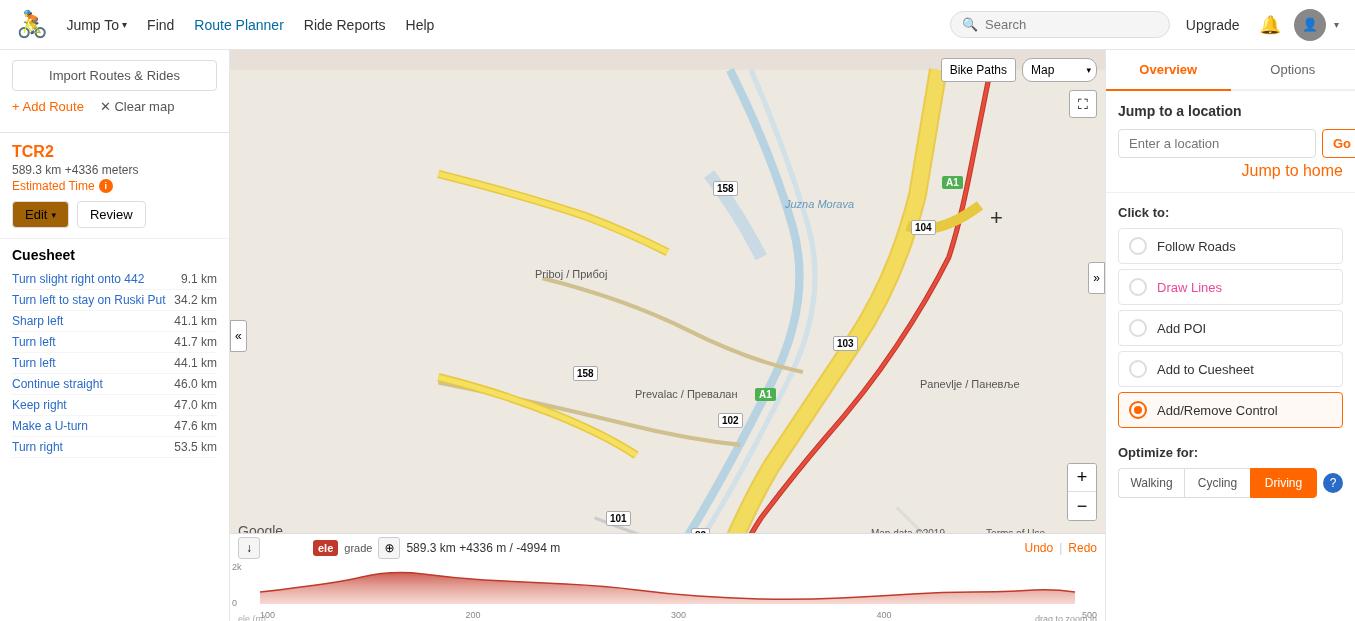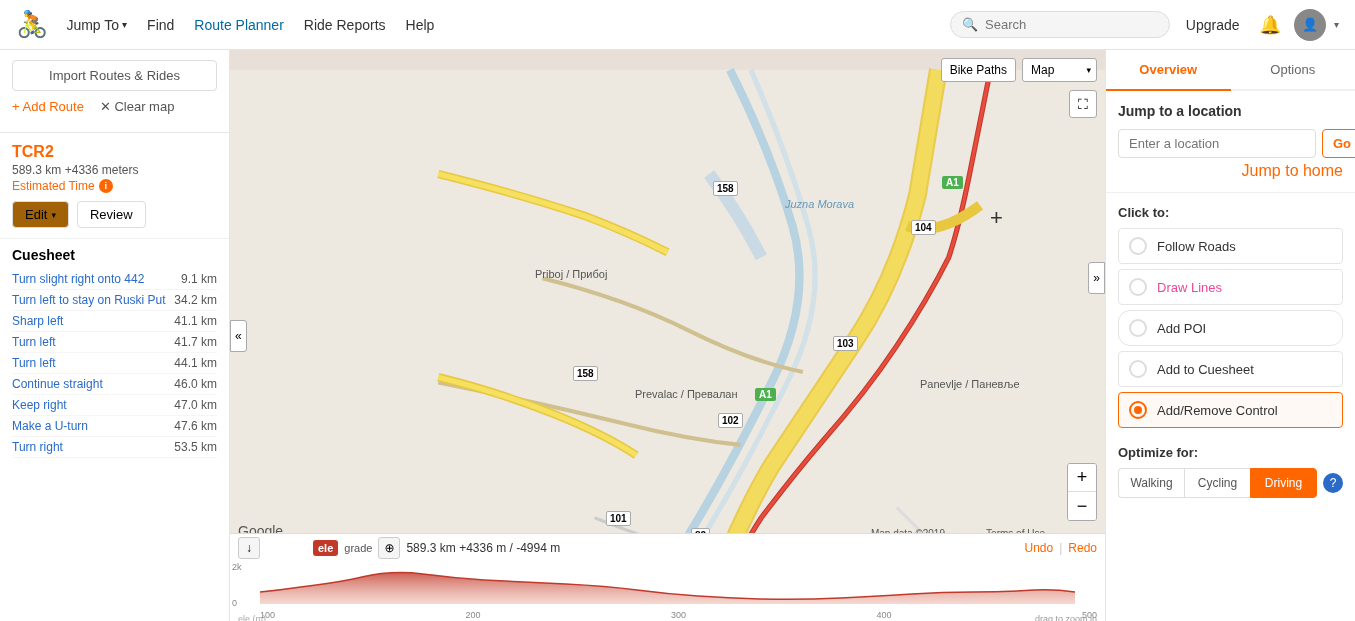--- a/index.html
+++ b/index.html
@@ -142,21 +142,21 @@
     <div style="position:absolute;top:286px;left:603px;background:#fff;border:1px solid #aaa;border-radius:2px;font-size:10px;font-weight:700;padding:1px 3px;pointer-events:none;">103</div>
     <div style="position:absolute;top:316px;left:343px;background:#fff;border:1px solid #aaa;border-radius:2px;font-size:10px;font-weight:700;padding:1px 3px;pointer-events:none;">158</div>
     <div style="position:absolute;top:363px;left:488px;background:#fff;border:1px solid #aaa;border-radius:2px;font-size:10px;font-weight:700;padding:1px 3px;pointer-events:none;">102</div>
     <div style="position:absolute;top:338px;left:525px;background:#4caf50;color:#fff;border-radius:2px;font-size:10px;font-weight:700;padding:1px 4px;pointer-events:none;">A1</div>
     <div style="position:absolute;top:451px;left:376px;background:#fff;border:1px solid #aaa;border-radius:2px;font-size:10px;font-weight:700;padding:1px 3px;pointer-events:none;margin-top:10px;">101</div>
     <div style="position:absolute;top:478px;left:461px;background:#fff;border:1px solid #aaa;border-radius:2px;font-size:10px;font-weight:700;padding:1px 3px;pointer-events:none;">82</div>
 
     <div style="position:absolute;top:8px;left:0;right:0;display:flex;align-items:center;padding:0 8px;gap:6px;justify-content:flex-end;">
       <span style="background:#fff;border:1px solid #aaa;border-radius:3px;padding:4px 8px;font-size:12px;cursor:pointer;">Bike Paths</span>
       <div style="position:relative;">
-        <select style="background:#fff;border:1px solid #aaa;border-radius:3px;padding:4px 22px 4px 8px;font-size:12px;cursor:pointer;appearance:none;-webkit-appearance:none;">
+        <select style="background:#fff;border:1px solid #aaa;border-radius:10px;padding:4px 22px 4px 8px;font-size:12px;cursor:pointer;appearance:none;-webkit-appearance:none;">
           <option>Map</option>
           <option>Satellite</option>
           <option>Terrain</option>
         </select>
         <span style="position:absolute;right:6px;top:50%;transform:translateY(-50%);font-size:9px;pointer-events:none;">▾</span>
       </div>
     </div>
 
     <div style="position:absolute;top:40px;right:8px;background:#fff;border:1px solid #aaa;border-radius:3px;width:28px;height:28px;cursor:pointer;display:flex;align-items:center;justify-content:center;font-size:14px;">⛶</div>
 
@@ -242,21 +242,21 @@
       <div style="display:flex;align-items:center;gap:10px;padding:8px 10px;border:1px solid #e5e5e5;border-radius:4px;cursor:pointer;margin-bottom:5px;background:#fff;">
         <div style="width:18px;height:18px;border-radius:50%;border:2px solid #ddd;flex-shrink:0;"></div>
         <span style="font-size:13px;color:#333;">Follow Roads</span>
       </div>
 
       <div style="display:flex;align-items:center;gap:10px;padding:8px 10px;border:1px solid #e5e5e5;border-radius:4px;cursor:pointer;margin-bottom:5px;background:#fff;">
         <div style="width:18px;height:18px;border-radius:50%;border:2px solid #ddd;flex-shrink:0;"></div>
         <span style="font-size:13px;color:#ec4899;">Draw Lines</span>
       </div>
 
-      <div style="display:flex;align-items:center;gap:10px;padding:8px 10px;border:1px solid #e5e5e5;border-radius:12px;cursor:pointer;margin-bottom:5px;background:#fff;">
+      <div style="display:flex;align-items:center;gap:10px;padding:8px 10px;border:1px solid #e5e5e5;border-radius:4px;cursor:pointer;margin-bottom:5px;background:#fff;">
         <div style="width:18px;height:18px;border-radius:50%;border:2px solid #ddd;flex-shrink:0;"></div>
         <span style="font-size:13px;color:#333;">Add POI</span>
       </div>
 
       <div style="display:flex;align-items:center;gap:10px;padding:8px 10px;border:1px solid #e5e5e5;border-radius:4px;cursor:pointer;margin-bottom:5px;background:#fff;">
         <div style="width:18px;height:18px;border-radius:50%;border:2px solid #ddd;flex-shrink:0;"></div>
         <span style="font-size:13px;color:#333;">Add to Cuesheet</span>
       </div>
 
       <div style="display:flex;align-items:center;gap:10px;padding:8px 10px;border:1px solid #f60;border-radius:4px;cursor:pointer;margin-bottom:5px;background:#fff9f5;">

